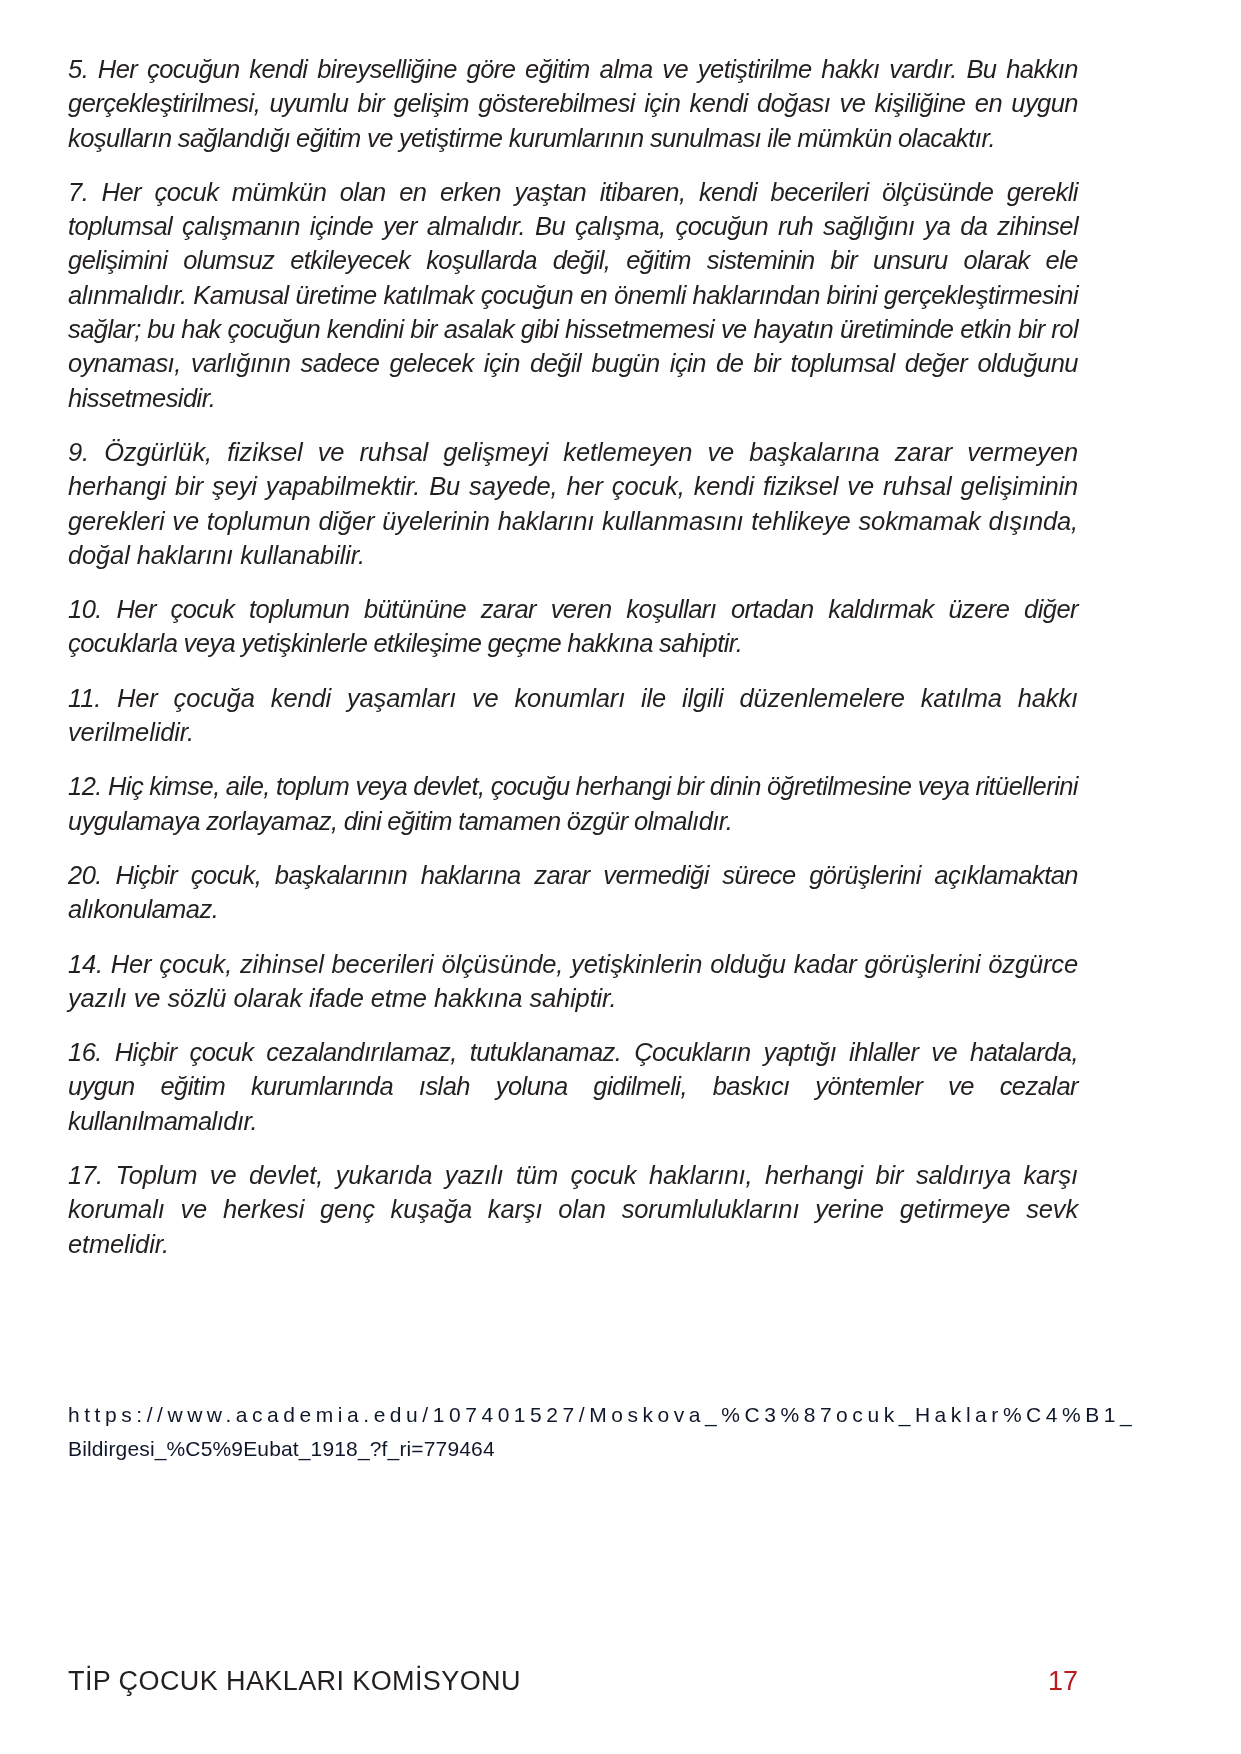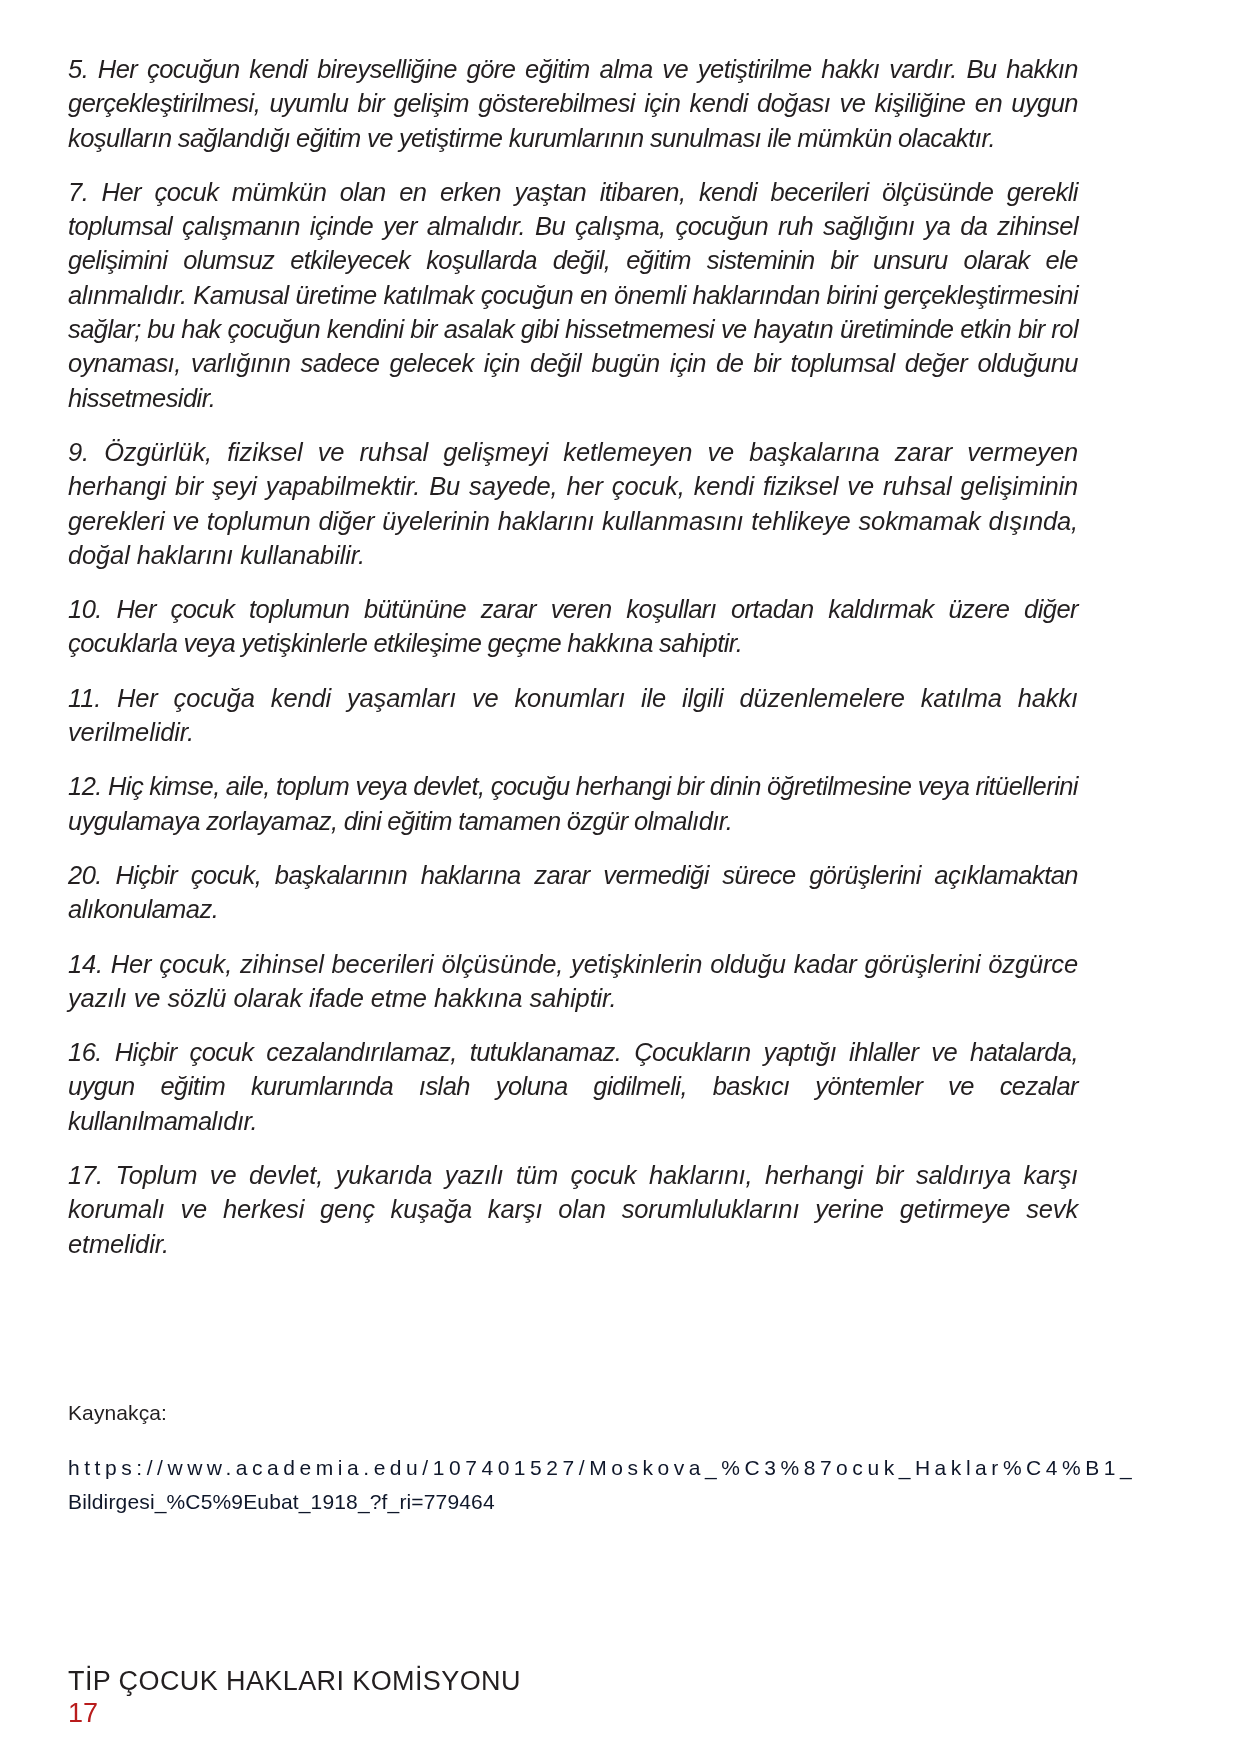--- a/index.html
+++ b/index.html
@@ -94,21 +94,20 @@
 
   
   .footer {
     position: absolute;
     left: 68px;
     top: 1665px;
     width: 1010px;
     display: flex;
     align-items: baseline;
     justify-content: space-between;
-    flex-direction: column;
   }
   .footer-title {
     font-family: "Liberation Sans", sans-serif;
     font-style: normal;
     font-size: 27px;
     line-height: 1.2;
     letter-spacing: 0.4px;
     color: #231f20;
   }
   .footer-page {
@@ -131,21 +130,20 @@
     <p class="clause tight">10. Her çocuk toplumun bütününe zarar veren koşulları ortadan kaldırmak üzere diğer çocuklarla veya yetişkinlerle etkileşime geçme hakkına sahiptir.</p>
     <p class="clause">11. Her çocuğa kendi yaşamları ve konumları ile ilgili düzenlemelere katılma hakkı verilmelidir.</p>
     <p class="clause tight">12. Hiç kimse, aile, toplum veya devlet, çocuğu herhangi bir dinin öğretilmesine veya ritüellerini uygulamaya zorlayamaz, dini eğitim tamamen özgür olmalıdır.</p>
     <p class="clause tight">20. Hiçbir çocuk, başkalarının haklarına zarar vermediği sürece görüşlerini açıklamaktan alıkonulamaz.</p>
     <p class="clause">14. Her çocuk, zihinsel becerileri ölçüsünde, yetişkinlerin olduğu kadar görüşlerini özgürce yazılı ve sözlü olarak ifade etme hakkına sahiptir.</p>
     <p class="clause tight">16. Hiçbir çocuk cezalandırılamaz, tutuklanamaz. Çocukların yaptığı ihlaller ve hatalarda, uygun eğitim kurumlarında ıslah yoluna gidilmeli, baskıcı yöntemler ve cezalar kullanılmamalıdır.</p>
     <p class="clause">17. Toplum ve devlet, yukarıda yazılı tüm çocuk haklarını, herhangi bir saldırıya karşı korumalı ve herkesi genç kuşağa karşı olan sorumluluklarını yerine getirmeye sevk etmelidir.</p>
   </div>
 
   <div class="refs">
-    <div class="refs-heading">Kaynakça:</div>
     <div class="ref-url">
       <span class="line1">https://www.academia.edu/107401527/Moskova_%C3%87ocuk_Haklar%C4%B1_</span>
       <span class="line2">Bildirgesi_%C5%9Eubat_1918_?f_ri=779464</span>
     </div>
   </div>
 
   <div class="footer">
     <div class="footer-title">TİP ÇOCUK HAKLARI KOMİSYONU</div>
     <div class="footer-page">17</div>
   </div>

